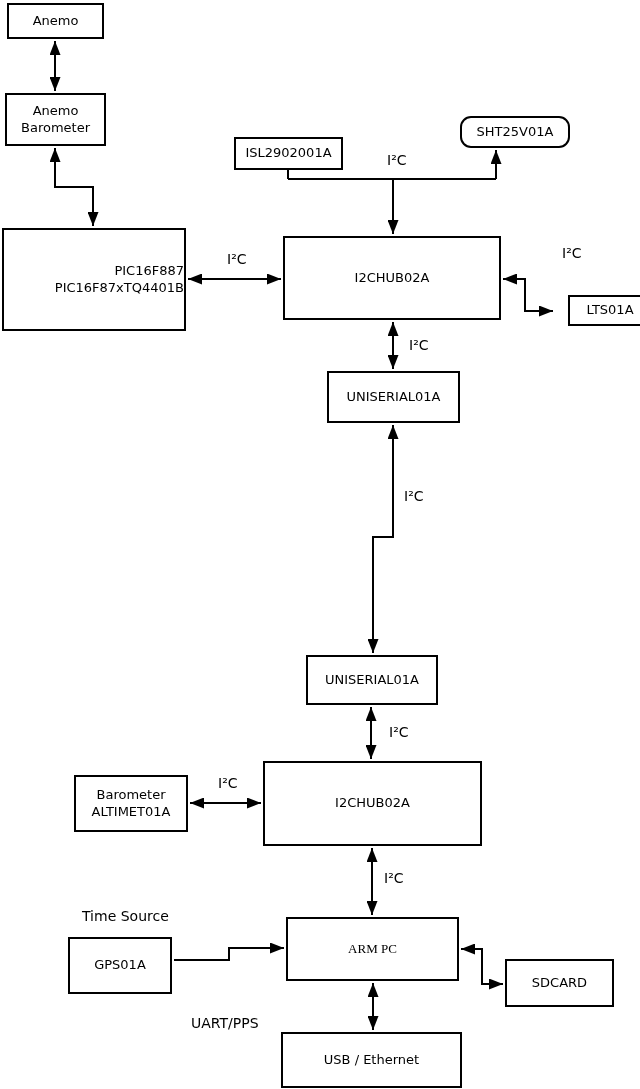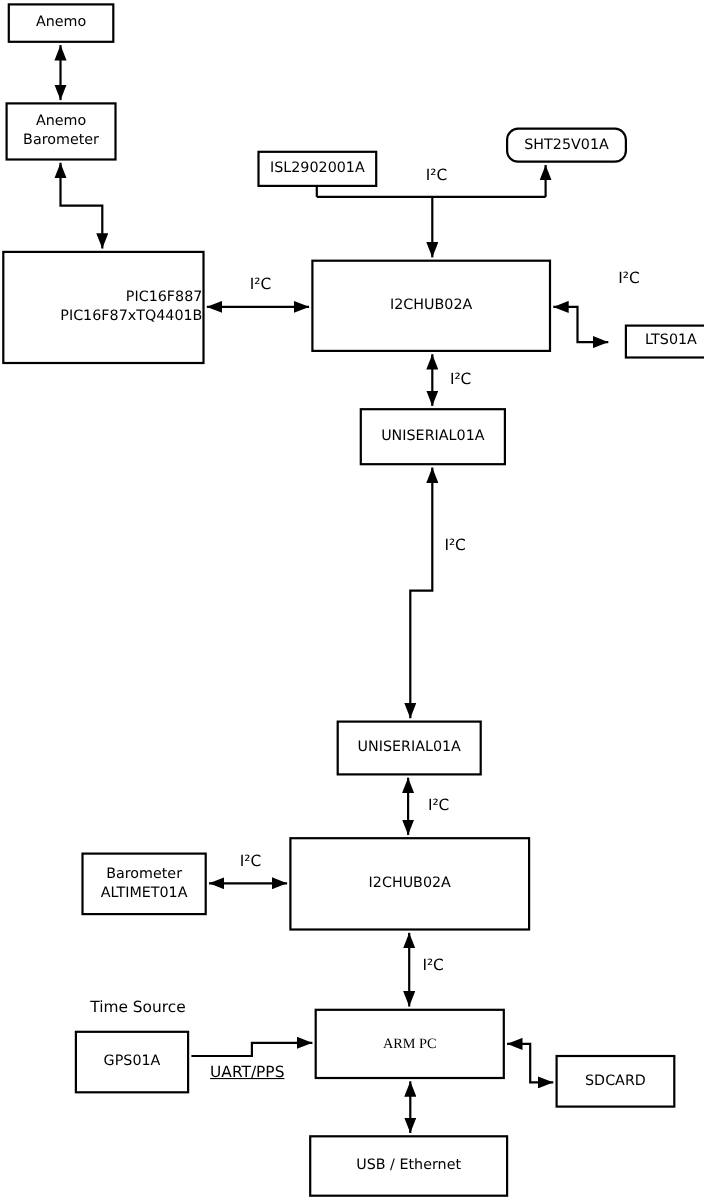--- a/index.html
+++ b/index.html
@@ -62,21 +62,21 @@
   
   .l-i2c-top        { left: 387px; top: 153px; }
   .l-i2c-lts        { left: 562px; top: 246px; }
   .l-i2c-pic        { left: 227px; top: 252px; }
   .l-i2c-hub-uni    { left: 409px; top: 338px; }
   .l-i2c-longline   { left: 404px; top: 489px; }
   .l-i2c-uni-hub2   { left: 389px; top: 725px; }
   .l-i2c-baro       { left: 218px; top: 776px; }
   .l-i2c-hub2-arm   { left: 384px; top: 871px; }
   .l-time-source    { left: 82px;  top: 909px; }
-  .l-uart-pps       { left: 191px; top: 968px; text-decoration: underline; }
+  .l-uart-pps       { left: 191px; top: 1016px; }
 </style>
 </head>
 <body>
 
 <div class="canvas">
 
   <svg class="wires" viewBox="0 0 640 1089" xmlns="http://www.w3.org/2000/svg">
     <defs>
       <marker id="arrE" markerUnits="userSpaceOnUse" markerWidth="14" markerHeight="11" refX="14" refY="5.5" orient="auto">
         <path d="M0,0 L14,5.5 L0,11 Z" fill="#000000"></path>

